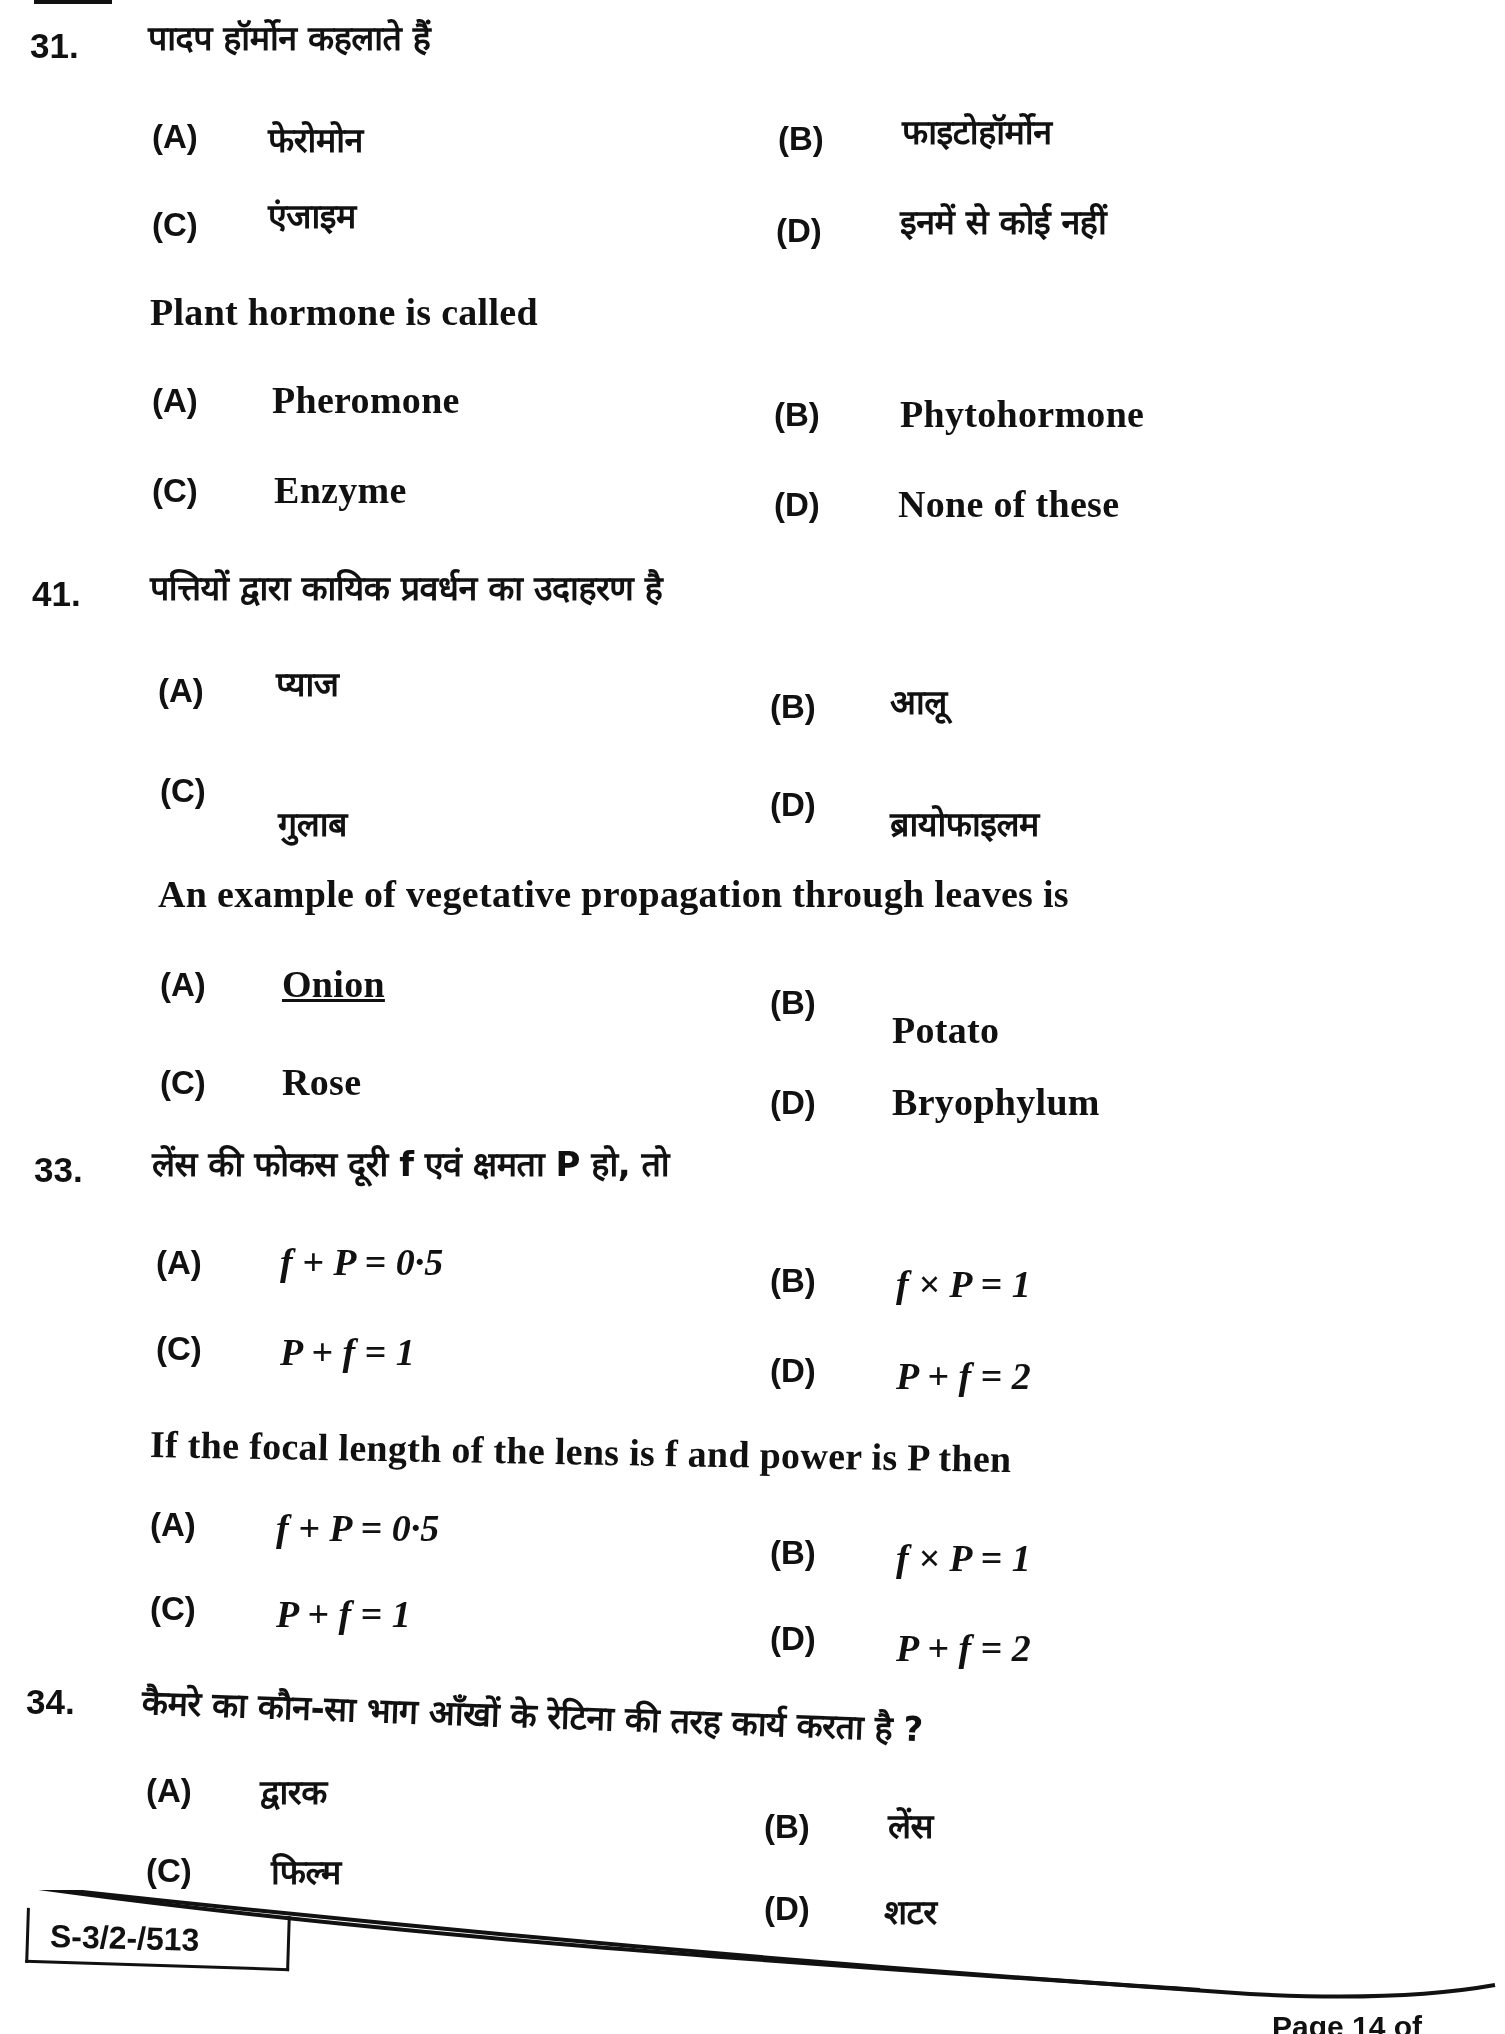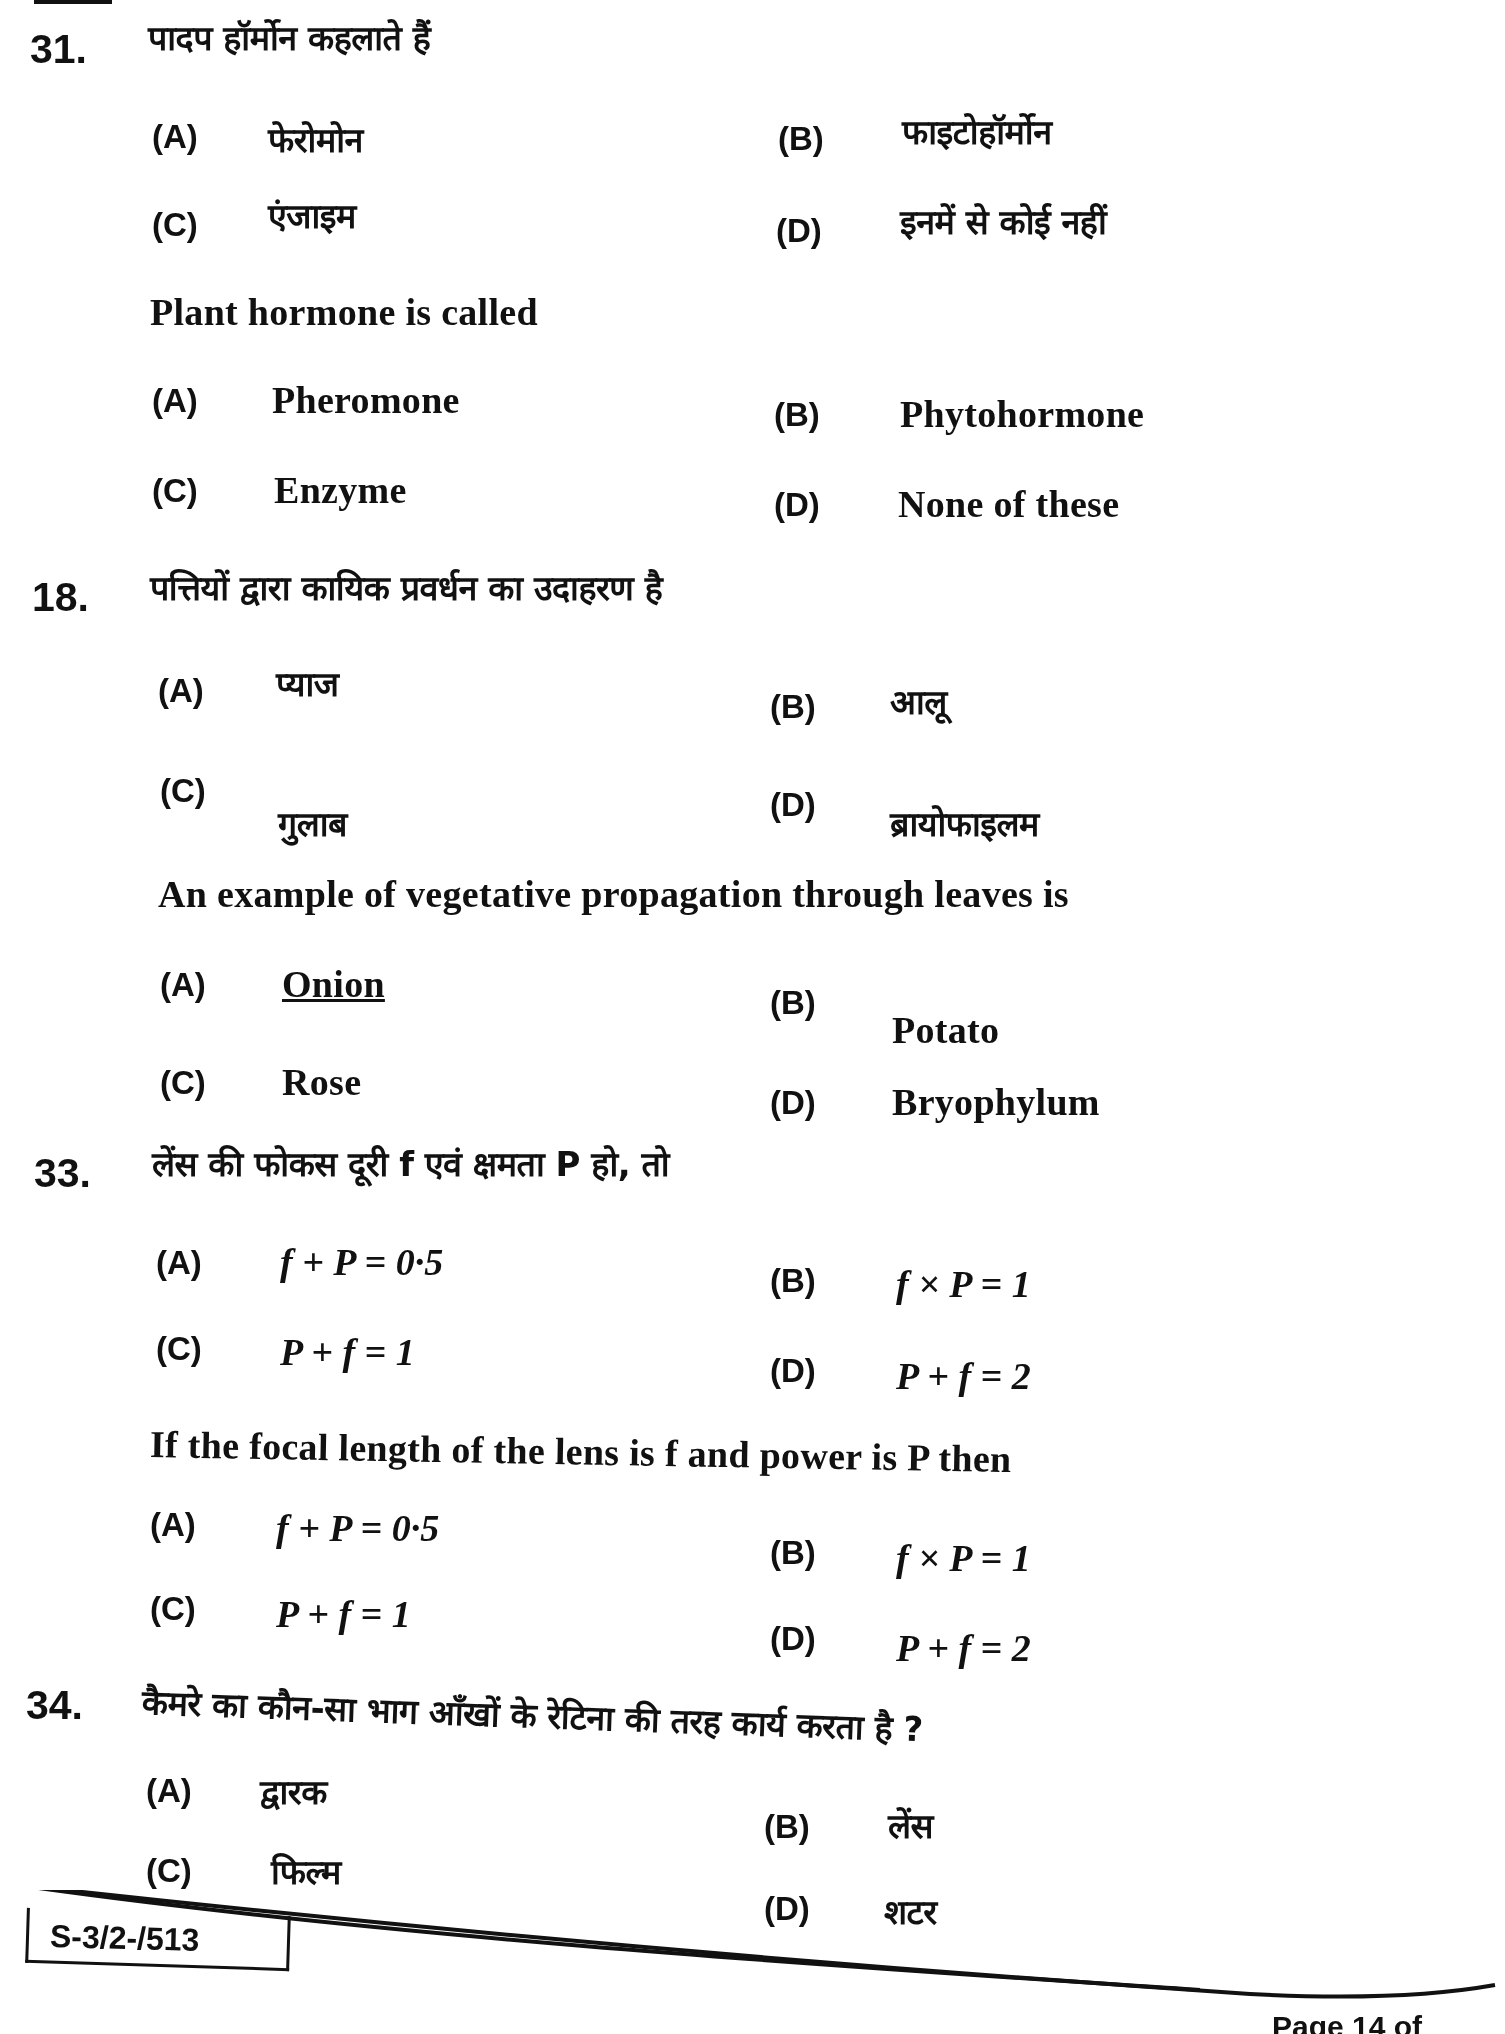--- a/index.html
+++ b/index.html
@@ -1,21 +1,21 @@
 <!DOCTYPE html>
 <html><head>
 <meta charset="utf-8">
 <style>
   html, body { margin: 0; padding: 0; background: #ffffff; }
   body {
     width: 1505px; height: 2034px; position: relative; overflow: hidden;
     font-family: "DejaVu Serif", serif; color: #111;
   }
   .abs { position: absolute; white-space: nowrap; }
-  .qnum { font-family: "Liberation Sans", sans-serif; font-size: 41px; font-weight: bold; }
+  .qnum { font-family: "Liberation Sans", sans-serif; font-size: 35px; font-weight: bold; }
   .hin { font-family: "DejaVu Sans", sans-serif; font-size: 34px; font-weight: bold; letter-spacing: -0.5px; }
   .eng { font-family: "Liberation Serif", serif; font-size: 38px; font-weight: bold; letter-spacing: 0.3px; }
   .lbl { font-family: "Liberation Sans", sans-serif; font-size: 33px; font-weight: bold; }
   .math { font-family: "Liberation Serif", serif; font-size: 38px; font-weight: bold; font-style: italic; }
   .top-rule { position: absolute; left: 34px; top: 0; width: 78px; height: 4px; background: #111; }
   .footer-box {
     position: absolute; left: 26px; top: 1912px; width: 258px; height: 52px;
     border: 3px solid #111; border-top: none; transform: rotate(1.8deg);
   }
   .footer-code { font-family: "Liberation Sans", sans-serif; font-size: 32px; font-weight: bold; left: 50px; top: 1920px; transform: rotate(1.5deg); }
@@ -45,21 +45,21 @@
   <div class="abs eng" style="left:272px;top:378px;">Pheromone</div>
   <div class="abs lbl" style="left:774px;top:396px;">(B)</div>
   <div class="abs eng" style="left:900px;top:392px;">Phytohormone</div>
   <div class="abs lbl" style="left:152px;top:472px;">(C)</div>
   <div class="abs eng" style="left:274px;top:468px;">Enzyme</div>
   <div class="abs lbl" style="left:774px;top:486px;">(D)</div>
   <div class="abs eng" style="left:898px;top:482px;">None of these</div>
 </div>
 
 <div>
-  <div class="abs qnum" style="left:32px;top:574px;">18.</div>
+  <div class="abs qnum" style="left:32px;top:574px;">41.</div>
   <div class="abs hin" style="left:150px;top:564px;">पत्तियों द्वारा कायिक प्रवर्धन का उदाहरण है</div>
 
   <div class="abs lbl" style="left:158px;top:672px;">(A)</div>
   <div class="abs hin" style="left:276px;top:660px;">प्याज</div>
   <div class="abs lbl" style="left:770px;top:688px;">(B)</div>
   <div class="abs hin" style="left:890px;top:678px;">आलू</div>
   <div class="abs lbl" style="left:160px;top:772px;">(C)</div>
   <div class="abs hin" style="left:278px;top:800px;">गुलाब</div>
   <div class="abs lbl" style="left:770px;top:786px;">(D)</div>
   <div class="abs hin" style="left:890px;top:776px;margin-top:24px;">ब्रायोफाइलम</div>

